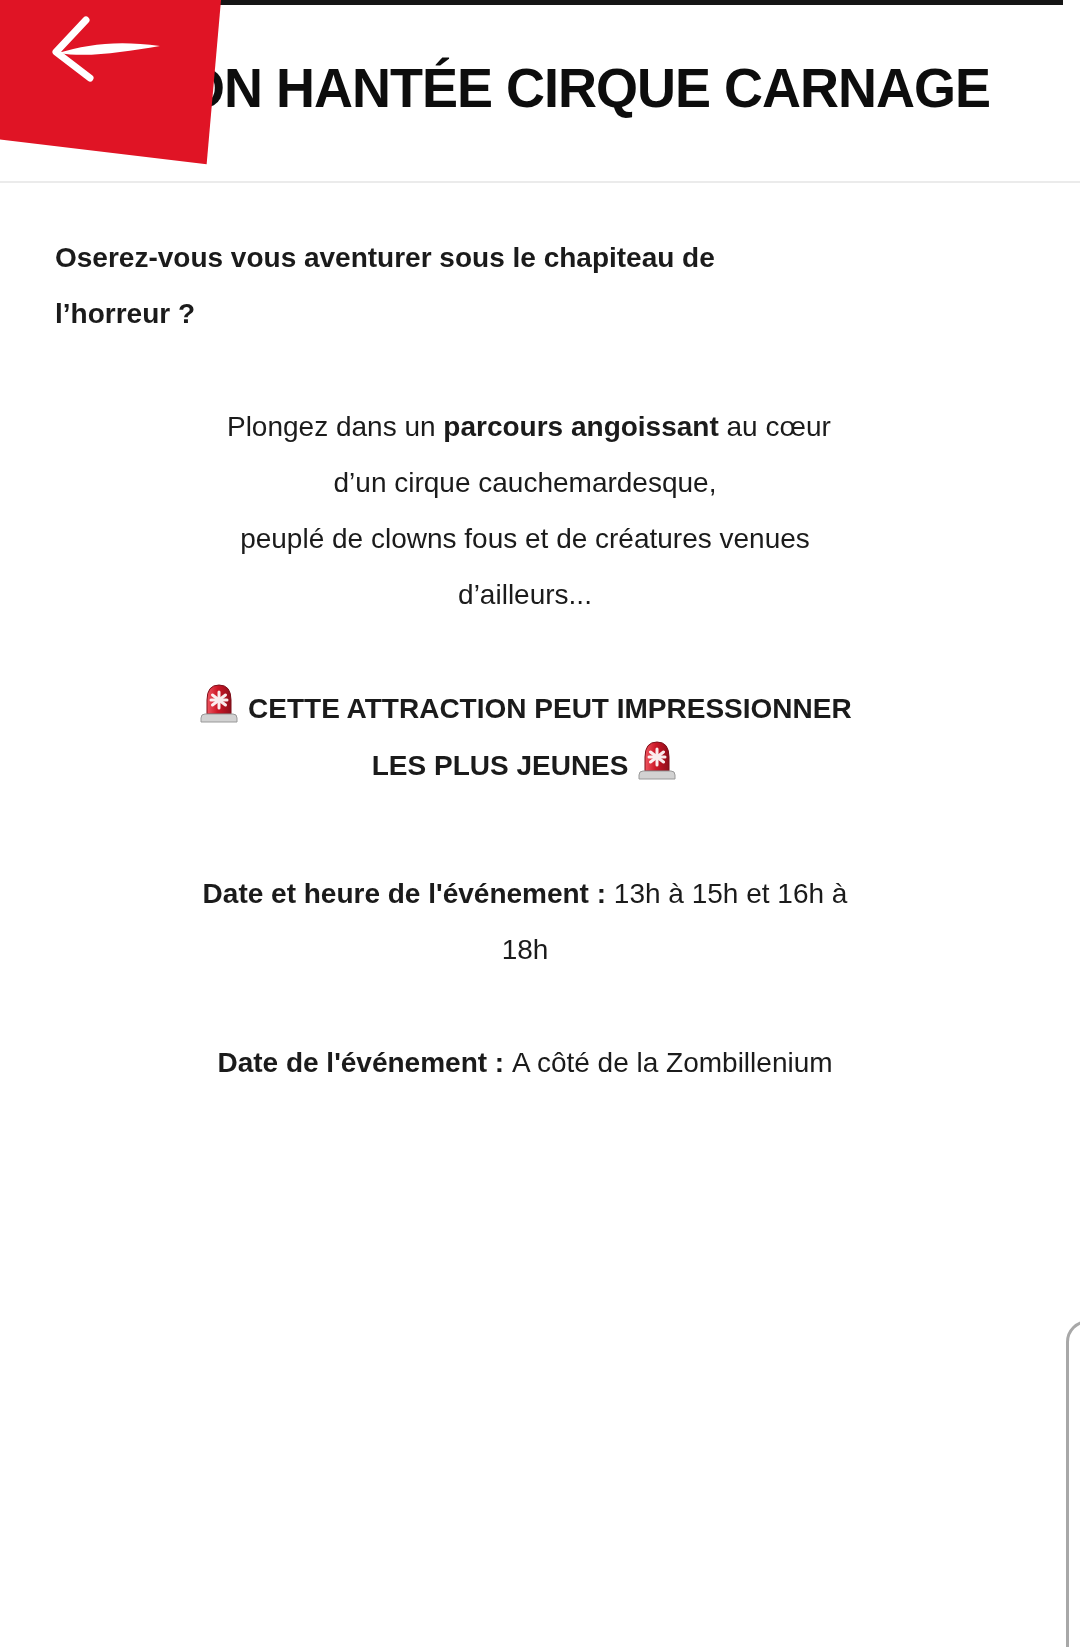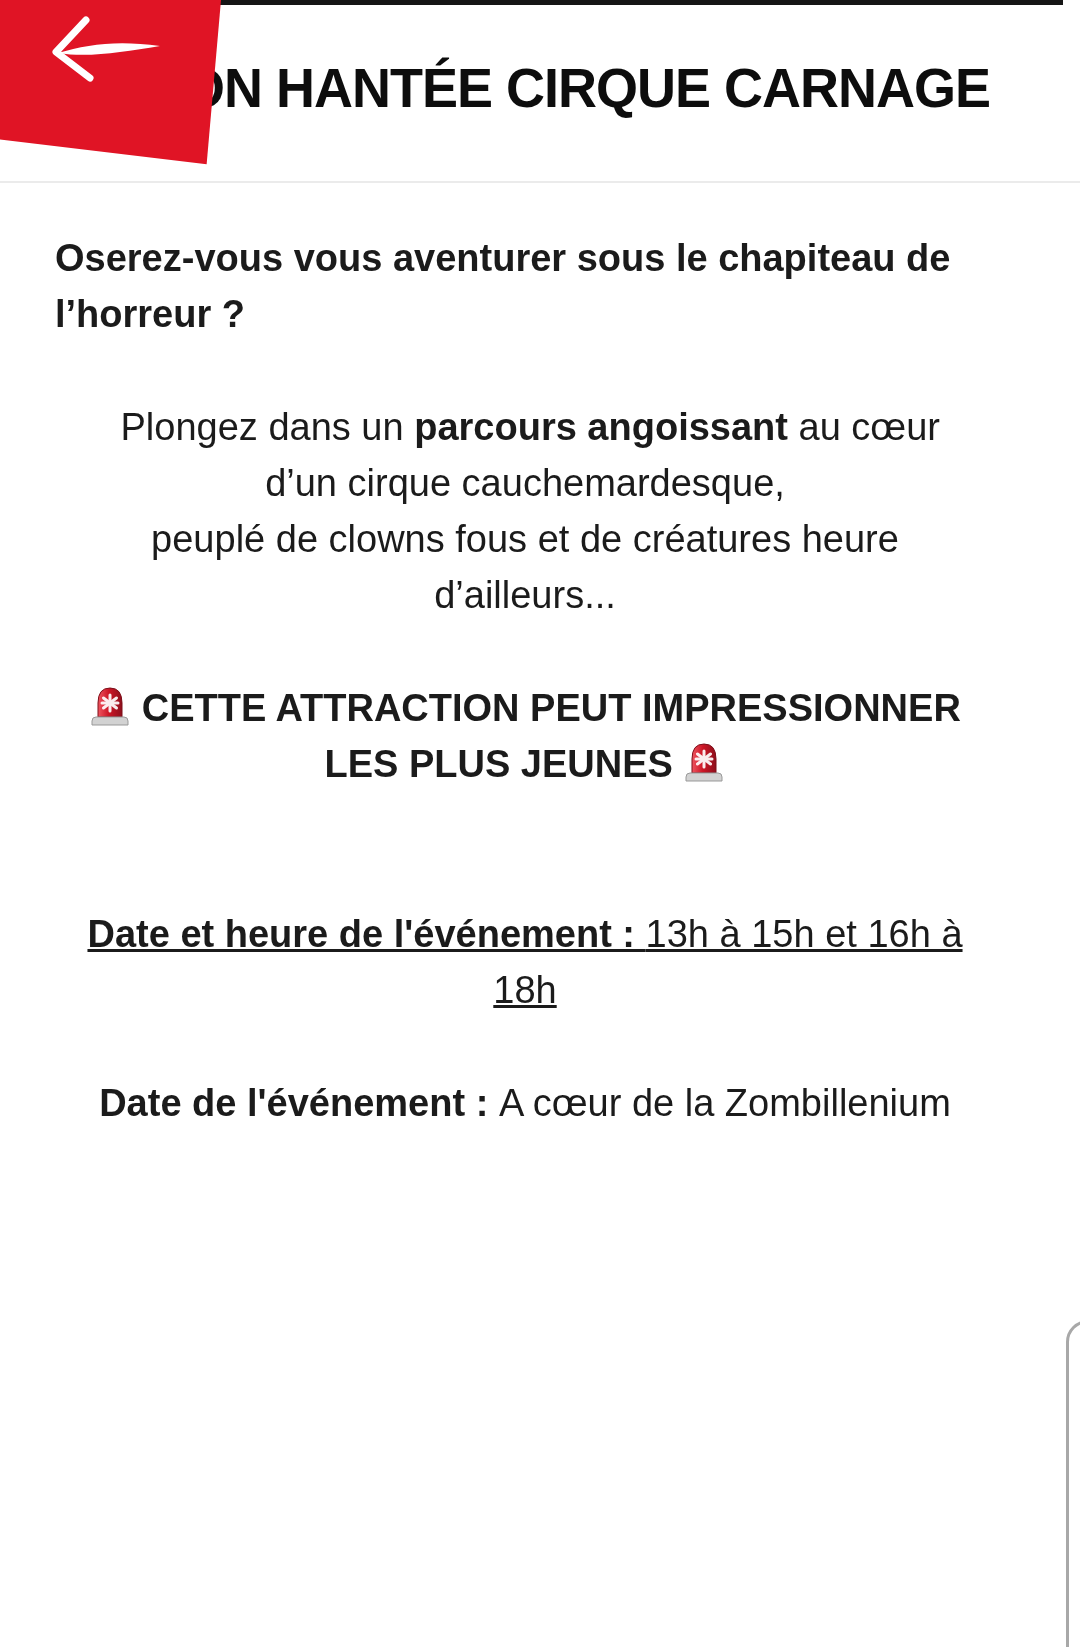--- a/index.html
+++ b/index.html
@@ -66,30 +66,30 @@
     top: 181px;
     width: 1080px;
     height: 2px;
   }
 
   .content {
     position: absolute;
     left: 55px;
     top: 230px;
     width: 940px;
-    font-size: 38px;
+    font-size: 28px;
   }
   .line {
     white-space: pre;
     line-height: 56px;
     min-height: 56px;
   }
   .line b { font-weight: 700; }
   .para + .para { margin-top: 57px; text-align: center; }
-  .para.extra-gap { margin-top: 114px; text-decoration: underline; }
+  .para.extra-gap { margin-top: 72px; }
 
   .siren {
     display: inline-block;
     width: 42px;
     height: 47px;
     vertical-align: -9px;
   }
 
   
   .floating-card {
@@ -122,21 +122,21 @@
 <div class="header-divider" style="background: rgb(235, 235, 235);"></div>
 
 <div class="content" style="color: rgb(27, 27, 27);">
     <div class="para">
       <div class="line"><b>Oserez-vous vous aventurer sous le chapiteau de</b></div>
       <div class="line"><b>l’horreur ?</b></div>
     </div>
     <div class="para">
       <div class="line"><span> Plongez dans un </span><b>parcours angoissant</b><span> au cœur</span></div>
       <div class="line"><span>d’un cirque cauchemardesque,</span></div>
-      <div class="line"><span>peuplé de clowns fous et de créatures heure</span></div>
+      <div class="line"><span>peuplé de clowns fous et de créatures venues</span></div>
       <div class="line"><span>d’ailleurs...</span></div>
     </div>
     <div class="para">
       <div class="line"><span class="siren"><svg viewBox="0 0 40 47" width="42" height="47" aria-hidden="true">
             <defs>
               <linearGradient id="sg" x1="0" y1="0" x2="1" y2="0">
                 <stop offset="0" stop-color="#ef5560"></stop>
                 <stop offset="0.45" stop-color="#cc1626"></stop>
                 <stop offset="1" stop-color="#8e0f1c"></stop>
               </linearGradient>
@@ -166,17 +166,17 @@
               <line x1="12" y1="20" x2="28" y2="20"></line>
             </g>
             <path d="M6 34 H34 Q38 34 38 38 V42 H2 V38 Q2 34 6 34 Z" fill="#d2d2d2" stroke="#999999" stroke-width="1"></path>
           </svg></span></div>
     </div>
     <div class="para extra-gap">
       <div class="line"><b>Date et heure de l'événement : </b><span>13h à 15h et 16h à</span></div>
       <div class="line"><span>18h</span></div>
     </div>
     <div class="para">
-      <div class="line"><b>Date de l'événement : </b><span>A cœur de la Zombillenium</span></div>
+      <div class="line"><b>Date de l'événement : </b><span>A côté de la Zombillenium</span></div>
     </div>
   </div>
 
 <div class="floating-card" style="border-color: rgb(168, 168, 168);"></div>
 
 </body></html>

